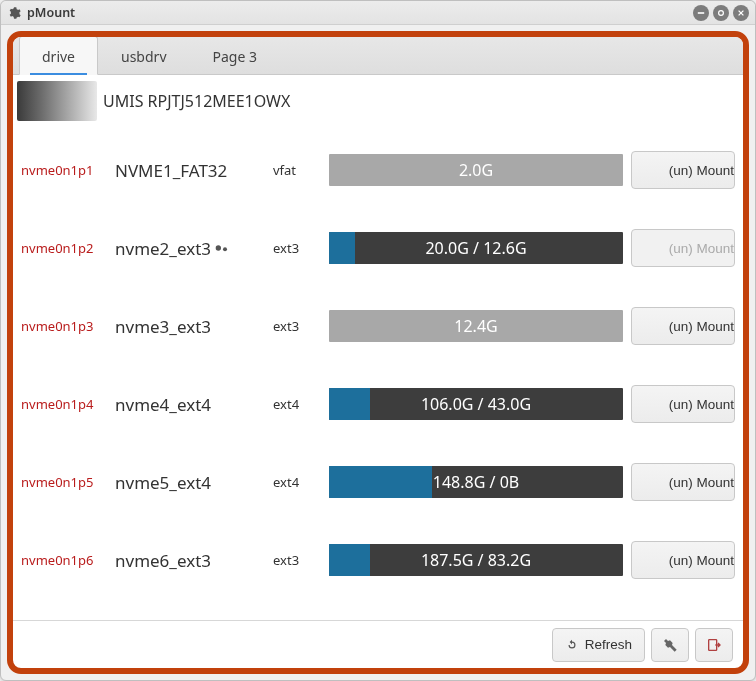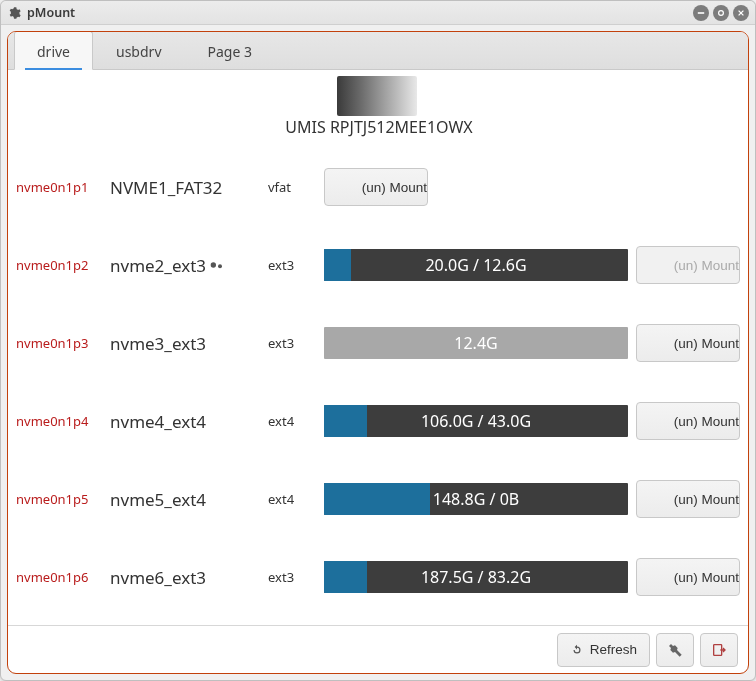--- a/index.html
+++ b/index.html
@@ -51,22 +51,22 @@
     cursor: pointer;
   }
   .content-outer {
     flex:1;
     padding: 6px;
     display:flex;
   }
   .content {
     flex:1;
     background:#fff;
-    border:1px solid #c2410c;
-    border-radius:9px;
+    border:6px solid #c2410c;
+    border-radius:14px;
     display:flex;
     flex-direction:column;
     overflow:hidden;
   }
   .tabbar {
     height: 38px;
     background: linear-gradient(#e7e7e7,#dedede);
     border-bottom: 1px solid #c9c9c9;
     display:flex;
     align-items:flex-end;
@@ -92,21 +92,20 @@
     content:"";
     position:absolute;
     left:10px; right:10px; bottom:-1px;
     height:2px;
     background:#3b8de0;
   }
   .header-row {
     display:flex;
     align-items:center;
     padding: 6px 0 10px 2px;
-    flex-direction: column;
   }
   .header-fade {
     width: 80px;
     height: 40px;
     background: linear-gradient(90deg,#3a3a3a 0%, #6b6b6b 30%, #e8e8e8 100%);
     border-radius: 2px;
     margin-right: 6px;
     margin-left: 2px;
   }
   .drive-name {
@@ -249,20 +248,25 @@
         </div>
       </div>
 
       <div class="partitions" id="partitions">
           <div class="part-row">
             <div class="col-dev">nvme0n1p1</div>
             <div class="col-label">
               <span>NVME1_FAT32</span>
             </div>
             <div class="col-fs">vfat</div>
+            <div class="col-bar">
+              <div class="usagebar light">
+                <div class="label">2.0G</div>
+              </div>
+            </div>
             <div class="col-btn">
               <button class="btn">
                 <span>(un) Mount</span>
               </button>
             </div>
           </div>
           <div class="part-row">
             <div class="col-dev">nvme0n1p2</div>
             <div class="col-label">
               <span>nvme2_ext3</span>

